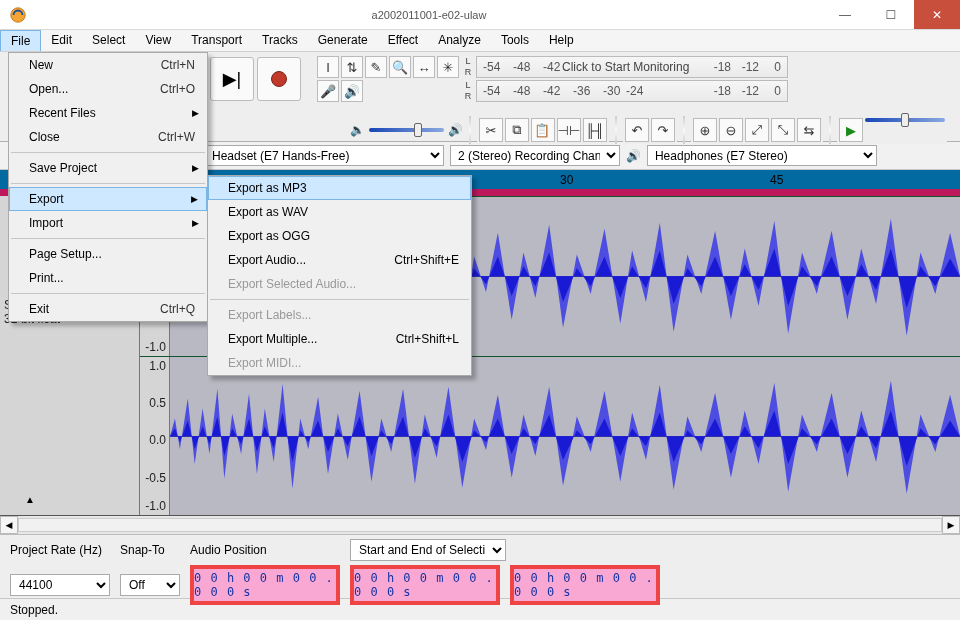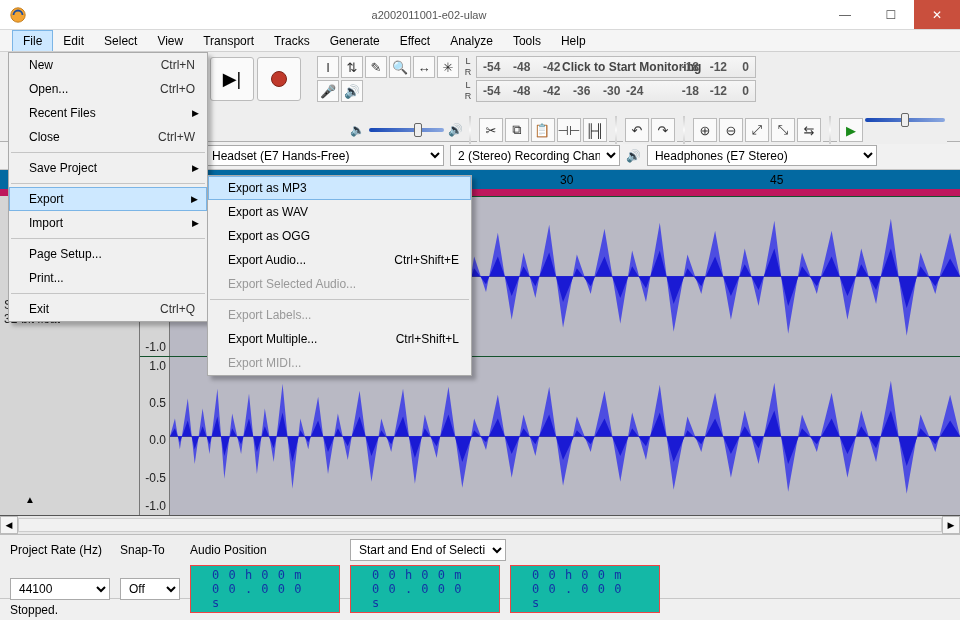--- a/index.html
+++ b/index.html
@@ -7,21 +7,21 @@
 
   
   .titlebar { height: 30px; background: #fff; display: flex; align-items: center; border-bottom: 1px solid #d9d9d9; }
   .titlebar .logo { width: 24px; height: 24px; margin: 0 6px; display:flex; align-items:center; justify-content:center;}
   .titlebar .title { flex: 1; text-align: center; font-size: 11px; color: #555; }
   .winbtns { display: flex; height: 100%; }
   .winbtn { width: 46px; height: 100%; display: flex; align-items: center; justify-content: center; color:#555;}
   .winbtn.close { background: #c94f3d; color: #fff; }
 
   
-  .menubar { height: 22px; background: #f5f5f5; display: flex; align-items: center; border-bottom: 1px solid #d0d0d0; padding-left: 12px;}
+  .menubar { height: 22px; background: #f5f5f5; display: flex; align-items: flex-end; border-bottom: 1px solid #d0d0d0;}
   .menubar .mi { padding: 0 10px; line-height: 22px; color: #000; }
   .menubar .mi.open { background: #cde8ff; border: 1px solid #7bb5e6; border-bottom: none; line-height:20px; }
 
   
   .dropdown { position:absolute; top:52px; left:8px; width:200px; background:#f0f0f0; border:1px solid #aaa;
               box-shadow: 4px 4px 4px rgba(0,0,0,.25); z-index: 50;}
   .dropdown .row { height:24px; display:flex; align-items:center; padding:0 12px 0 20px; position:relative;}
   .dropdown .row .sc { margin-left:auto; color:#333;}
   .dropdown .row .arr { position:absolute; right:8px; font-size:9px;}
   .dropdown .sep { height:1px; background:#c5c5c5; margin:3px 2px;}
@@ -39,22 +39,22 @@
   .tb-row1 { position:absolute; left:210px; top:4px; display:flex; gap:3px; align-items:center;}
   .bigbtn  { width:44px; height:44px; border:1px solid #bbb; background:#fafafa; border-radius:3px;
              display:flex; align-items:center; justify-content:center; font-size:18px;}
   .recdot  { width:16px; height:16px; background:#c0392b; border-radius:50%; border:1px solid #7d2216;}
   .toolgrid { display:grid; grid-template-columns: repeat(6,22px); grid-template-rows:22px 22px; gap:2px;}
   .tool { width:22px; height:22px; border:1px solid #bbb; background:#fafafa; display:flex; align-items:center;
           justify-content:center; font-size:13px; color:#333;}
   .meter { display:flex; flex-direction:column; gap:2px;}
   .meter-row { display:flex; align-items:center; gap:2px;}
   .meter-lr { width:12px; height:22px; font-size:9px; color:#444; display:flex;flex-direction:column; line-height:11px; text-align:center;}
-  .meter-bar { width:280px; height:22px; background:linear-gradient(#f6f6f6,#eaeaea); border:1px solid #bbb;
-               position:relative; font-size:10px; color:#555;font-weight:bold;}
+  .meter-bar { width:312px; height:22px; background:linear-gradient(#f6f6f6,#eaeaea); border:1px solid #bbb;
+               position:relative; font-size:10px; color:#555;}
   .meter-bar span{ position:absolute; top:3px;}
   .meter-bar .ctrtxt{ left:85px; color:#444;}
   .slidergrp{display:flex; align-items:center; gap:4px;}
   .slider{width:75px; height:4px; background:linear-gradient(to right,#1646b5,#8ba8e0); border-radius:2px; position:relative;}
   .slider .thumb{position:absolute; top:-5px; width:8px; height:14px; background:#eee; border:1px solid #666; border-radius:2px;}
 
   .toolsrow2{position:absolute; left:350px; top:64px; display:flex; gap:3px; align-items:center;}
   .toolstrip{display:flex; gap:2px; padding:2px; background:#eee;}
   .toolstrip .tool{width:24px; height:24px;}
   .vsep{width:2px;height:28px;background:linear-gradient(#ccc,#fafafa,#ccc); margin:0 3px;}
@@ -85,21 +85,21 @@
   .hscroll{height:18px; background:#e7e7e7; display:flex; align-items:center;}
   .hscroll .btn{width:18px; height:18px; border:1px solid #bbb; background:#f5f5f5; display:flex; align-items:center; justify-content:center; font-size:9px;}
   .hscroll .track{flex:1; height:14px; background:#f1f1f1; border:1px solid #ccc; position:relative;}
 
   
   .selbar{ background:#eee; border-top:1px solid #bcbcbc; padding:4px 10px; height:64px;}
   .selbar .hdr,.selbar .vals{display:flex; gap:10px; align-items:center;}
   .selbar .hdr div{font-size:12px;}
   .selbar .vals{margin-top:4px;}
   .selbar select,.selbar input{height:22px; border:1px solid #aaa; font-size:12px; padding:0 4px; background:#fff;}
-  .timebox{font-family:monospace; letter-spacing:1px; color:#1334a5; border:1px solid #ef4444; padding:2px 21px; background:#14b8a6;}
+  .timebox{font-family:monospace; letter-spacing:1px; color:#1334a5; border:4px solid #ef4444; padding:2px 0; background:#f9a8d4;}
 
   .status{height:22px; background:#f0f0f0; border-top:1px solid #c7c7c7; display:flex; align-items:center; padding:0 10px;}
 </style>
 </head>
 <body>
 
 <div class="titlebar">
   <div class="logo">
     <svg width="18" height="18" viewBox="0 0 20 20">
         <circle cx="10" cy="10" r="8" fill="#f4a534" stroke="#c07512"></circle>

